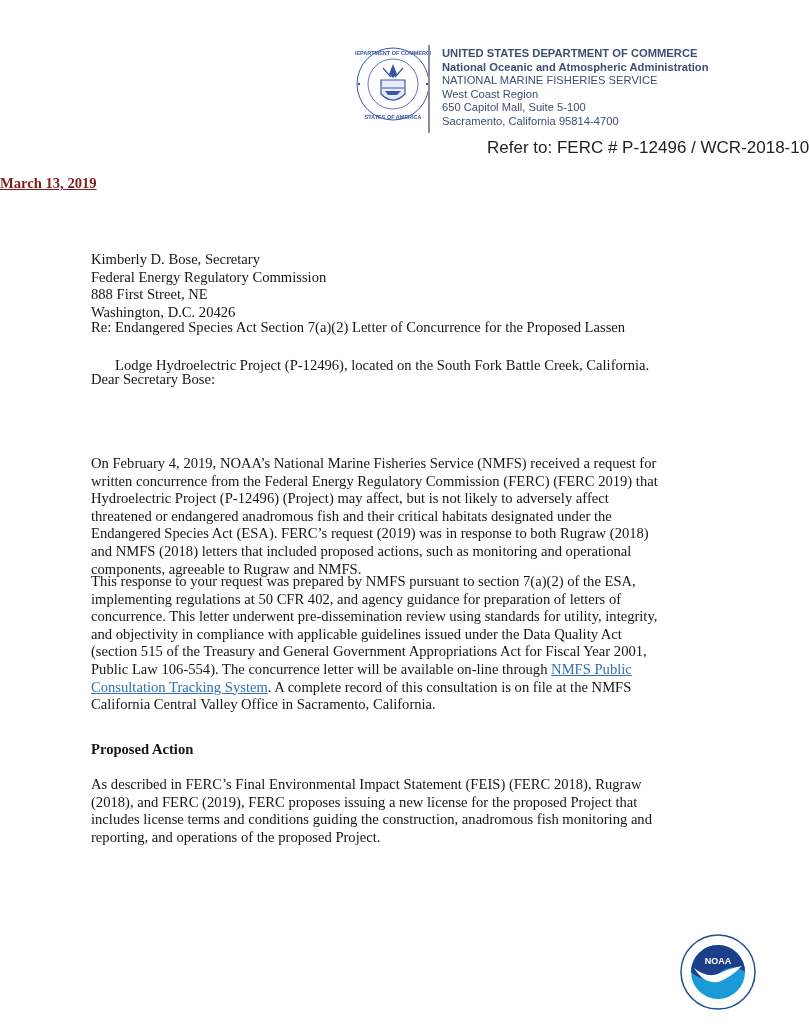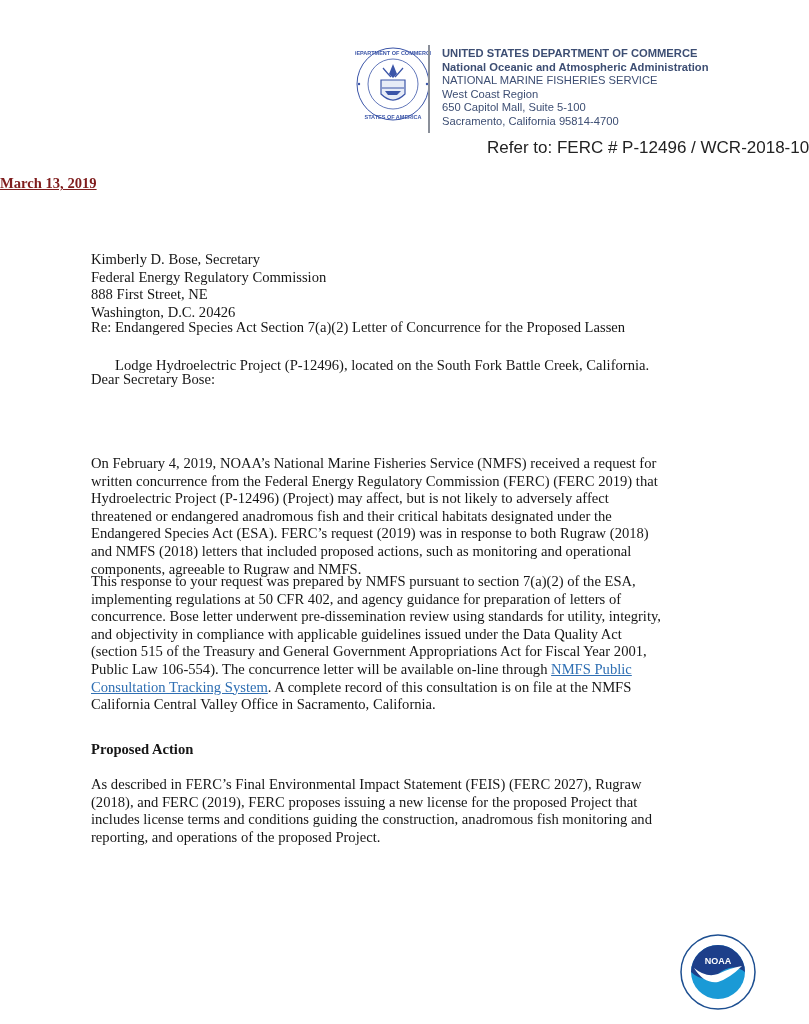--- a/index.html
+++ b/index.html
@@ -91,32 +91,32 @@
     <div class="line">Hydroelectric Project (P-12496) (Project) may affect, but is not likely to adversely affect</div>
     <div class="line">threatened or endangered anadromous fish and their critical habitats designated under the</div>
     <div class="line">Endangered Species Act (ESA). FERC’s request (2019) was in response to both Rugraw (2018)</div>
     <div class="line">and NMFS (2018) letters that included proposed actions, such as monitoring and operational</div>
     <div class="line">components, agreeable to Rugraw and NMFS.</div>
   </div>
 
   <div class="body p2">
     <div class="line">This response to your request was prepared by NMFS pursuant to section 7(a)(2) of the ESA,</div>
     <div class="line">implementing regulations at 50 CFR 402, and agency guidance for preparation of letters of</div>
-    <div class="line">concurrence. Bose letter underwent pre-dissemination review using standards for utility, integrity,</div>
+    <div class="line">concurrence. This letter underwent pre-dissemination review using standards for utility, integrity,</div>
     <div class="line">and objectivity in compliance with applicable guidelines issued under the Data Quality Act</div>
     <div class="line">(section 515 of the Treasury and General Government Appropriations Act for Fiscal Year 2001,</div>
     <div class="line"><span>Public Law 106-554). The concurrence letter will be available on-line through </span><a class="link" href="#">NMFS Public</a></div>
     <div class="line"><a class="link" href="#">Consultation Tracking System</a><span>. A complete record of this consultation is on file at the NMFS</span></div>
     <div class="line">California Central Valley Office in Sacramento, California.</div>
   </div>
 
   <div class="body heading">Proposed Action</div>
 
   <div class="body p3">
-    <div class="line">As described in FERC’s Final Environmental Impact Statement (FEIS) (FERC 2027), Rugraw</div>
+    <div class="line">As described in FERC’s Final Environmental Impact Statement (FEIS) (FERC 2018), Rugraw</div>
     <div class="line">(2018), and FERC (2019), FERC proposes issuing a new license for the proposed Project that</div>
     <div class="line">includes license terms and conditions guiding the construction, anadromous fish monitoring and</div>
     <div class="line">reporting, and operations of the proposed Project.</div>
   </div>
 
   <svg class="noaa" viewBox="0 0 76 76">
     <circle cx="38" cy="38" r="37" fill="#ffffff" stroke="#1d4f91" stroke-width="1.5"></circle>
     <circle cx="38" cy="38" r="27" fill="#1a9ad6"></circle>
     <path d="M11 38 A27 27 0 0 1 65 38 Q52 28 38 40 Q24 50 11 38 Z" fill="#1d3f8a"></path>
     <path d="M14 34 Q26 44 38 40 Q50 34 62 32 Q50 44 38 48 Q24 50 14 34 Z" fill="#ffffff"></path>

